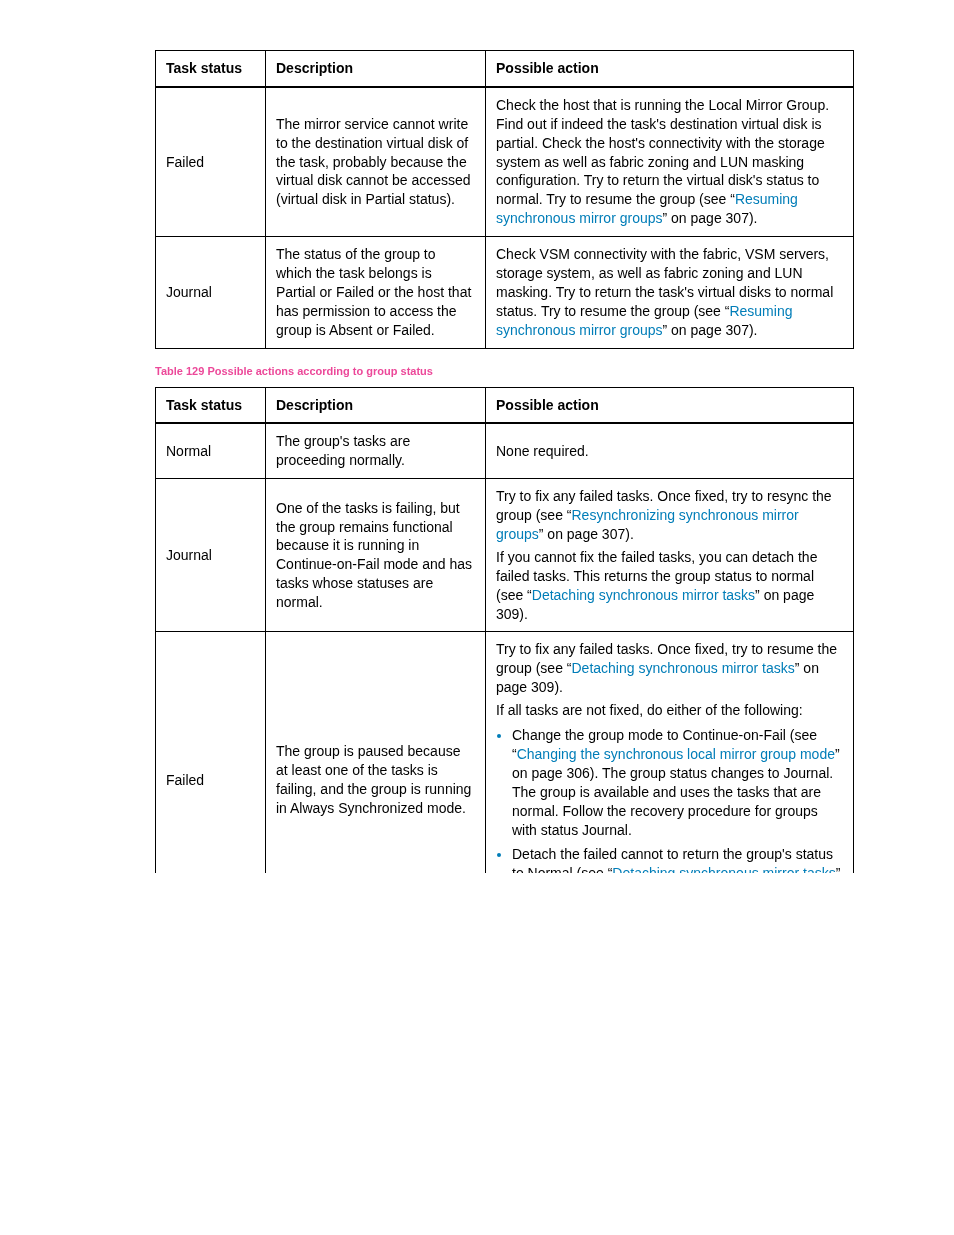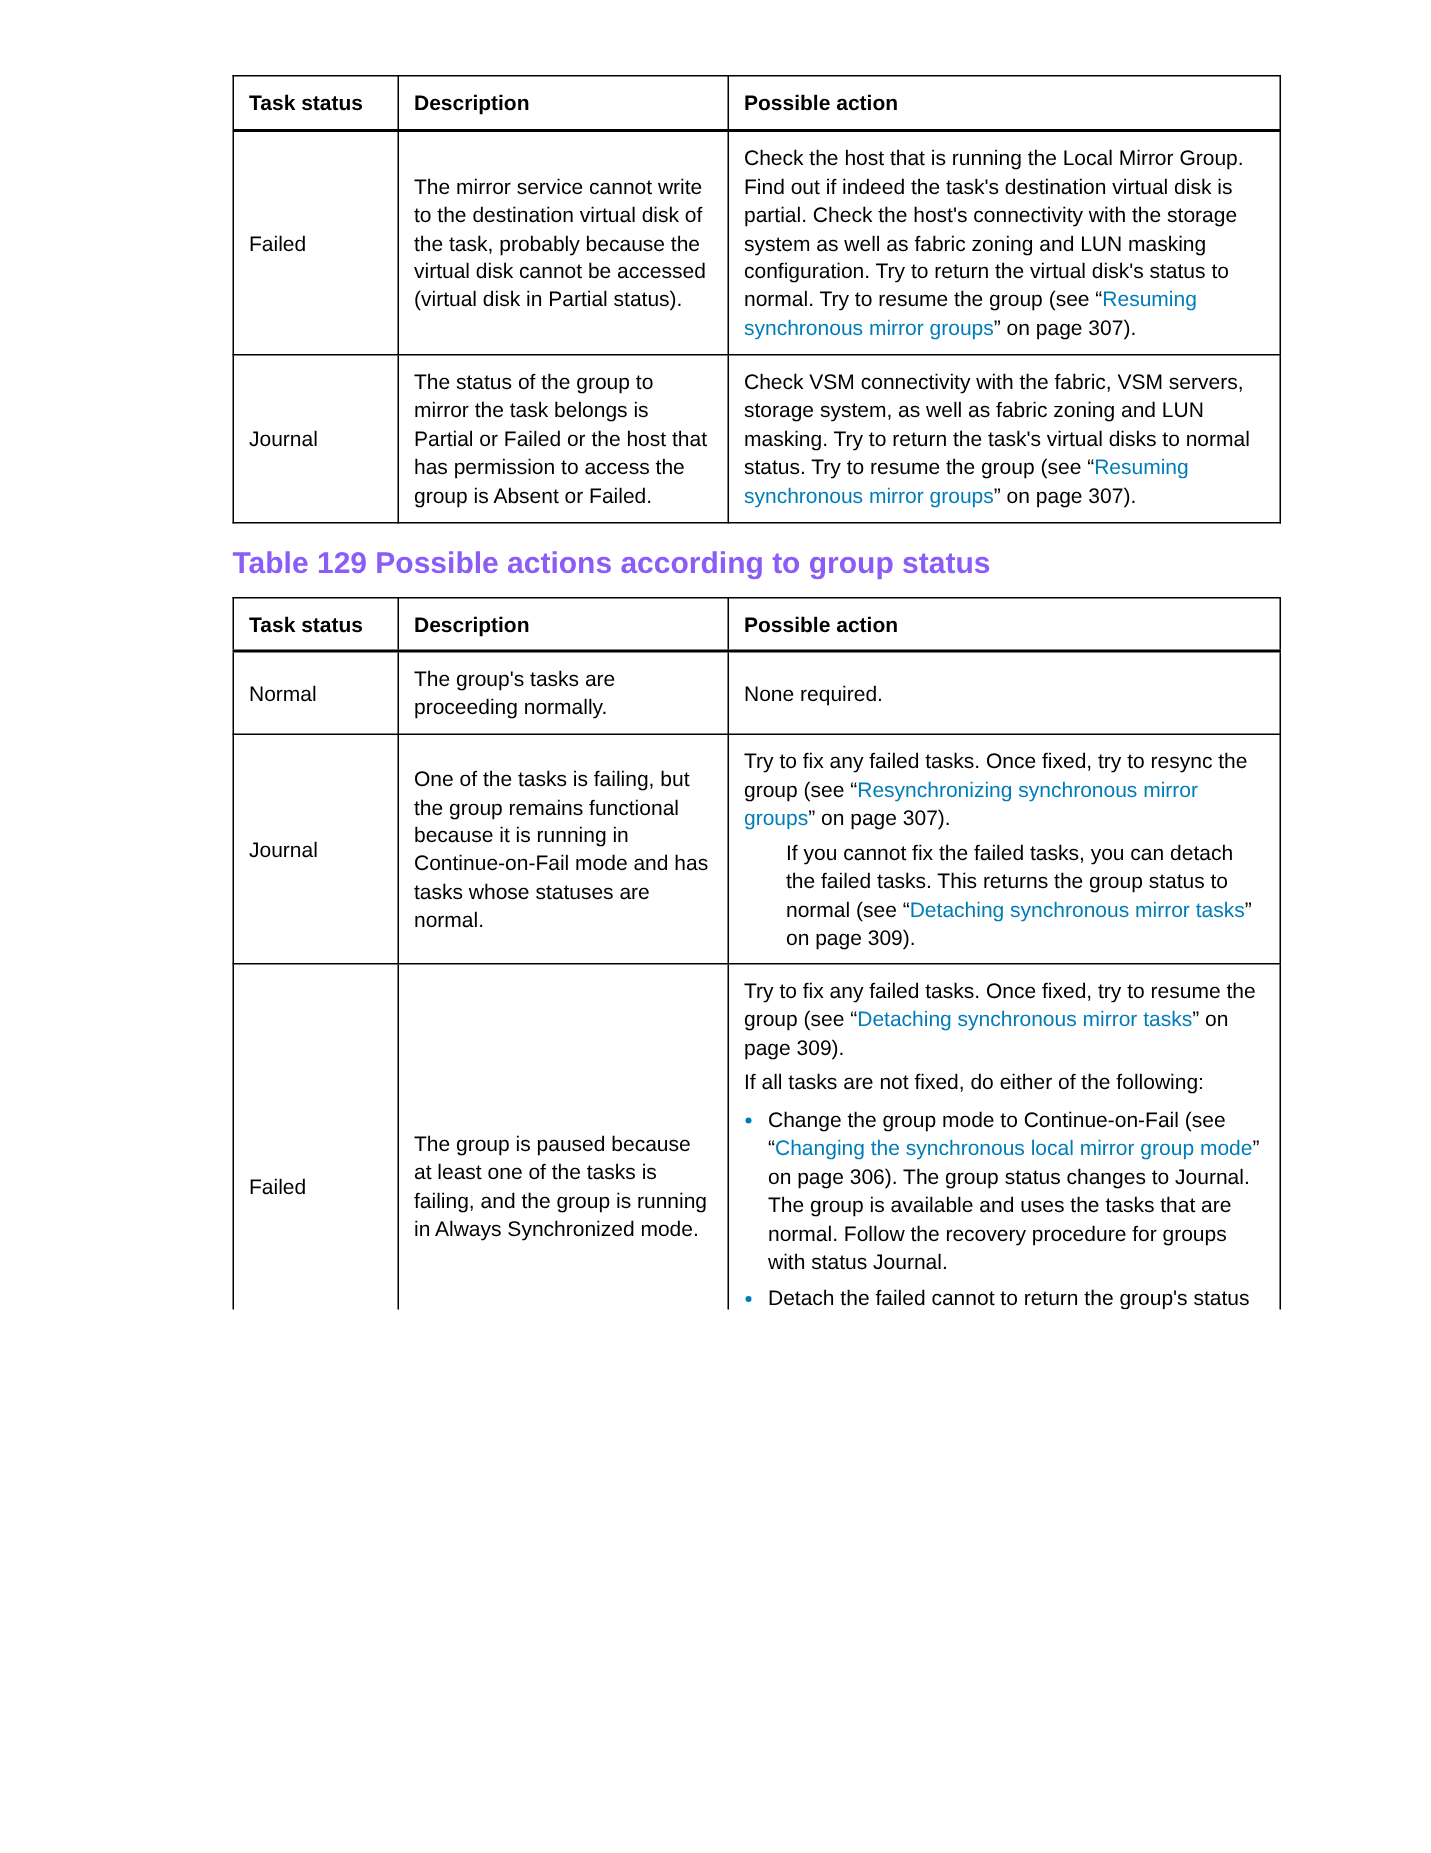--- a/index.html
+++ b/index.html
@@ -35,24 +35,24 @@
     border-bottom: 2px solid #000;
     font-weight: bold;
   }
   .col-status { width: 110px; }
   .col-desc   { width: 220px; }
   .col-action { width: auto; }
   .link {
     color: #007db8;
   }
   .caption {
-    color: #8b5cf6;
+    color: #ec4899;
     font-weight: bold;
     margin: 14px 0 10px 0;
-    font-size: 20px;
+    font-size: 11px;
   }
   .footer {
     position: absolute;
     bottom: 28px;
     right: 100px;
     font-size: 15px;
   }
   .footer .pn { margin-left: 18px; }
   ul.bullets {
     margin: 6px 0 18px 0;
@@ -86,21 +86,21 @@
     <tbody>
       <tr>
         <td>Failed</td>
         <td>The mirror service cannot write to the destination virtual disk of the task, probably because the virtual disk cannot be accessed (virtual disk in Partial status).</td>
         <td>
           <span>Check the host that is running the Local Mirror Group. Find out if indeed the task's destination virtual disk is partial. Check the host's connectivity with the storage system as well as fabric zoning and LUN masking configuration. Try to return the virtual disk's status to normal. Try to resume the group (see “</span><span class="link">Resuming synchronous mirror groups</span><span>” on page 307).</span>
         </td>
       </tr>
       <tr>
         <td>Journal</td>
-        <td>The status of the group to mirror the task belongs is Partial or Failed or the host that has permission to access the group is Absent or Failed.</td>
+        <td>The status of the group to which the task belongs is Partial or Failed or the host that has permission to access the group is Absent or Failed.</td>
         <td>
           <span>Check VSM connectivity with the fabric, VSM servers, storage system, as well as fabric zoning and LUN masking. Try to return the task's virtual disks to normal status. Try to resume the group (see “</span><span class="link">Resuming synchronous mirror groups</span><span>” on page 307).</span>
         </td>
       </tr>
     </tbody>
   </table>
 
   <div class="caption">Table 129 Possible actions according to group status</div>
 
   <table>
@@ -122,21 +122,21 @@
         <td>The group's tasks are proceeding normally.</td>
         <td>None required.</td>
       </tr>
       <tr>
         <td>Journal</td>
         <td>One of the tasks is failing, but the group remains functional because it is running in Continue-on-Fail mode and has tasks whose statuses are normal.</td>
         <td>
           <div>
             <span>Try to fix any failed tasks. Once fixed, try to resync the group (see “</span><span class="link">Resynchronizing synchronous mirror groups</span><span>” on page 307).</span>
           </div>
-          <div style="margin-top:4px;margin-left:28px;">
+          <div style="margin-top:4px;">
             <span>If you cannot fix the failed tasks, you can detach the failed tasks. This returns the group status to normal (see “</span><span class="link">Detaching synchronous mirror tasks</span><span>” on page 309).</span>
           </div>
         </td>
       </tr>
       <tr>
         <td>Failed</td>
         <td>The group is paused because at least one of the tasks is failing, and the group is running in Always Synchronized mode.</td>
         <td>
           <div>
             <span>Try to fix any failed tasks. Once fixed, try to resume the group (see “</span><span class="link">Detaching synchronous mirror tasks</span><span>” on page 309).</span>

